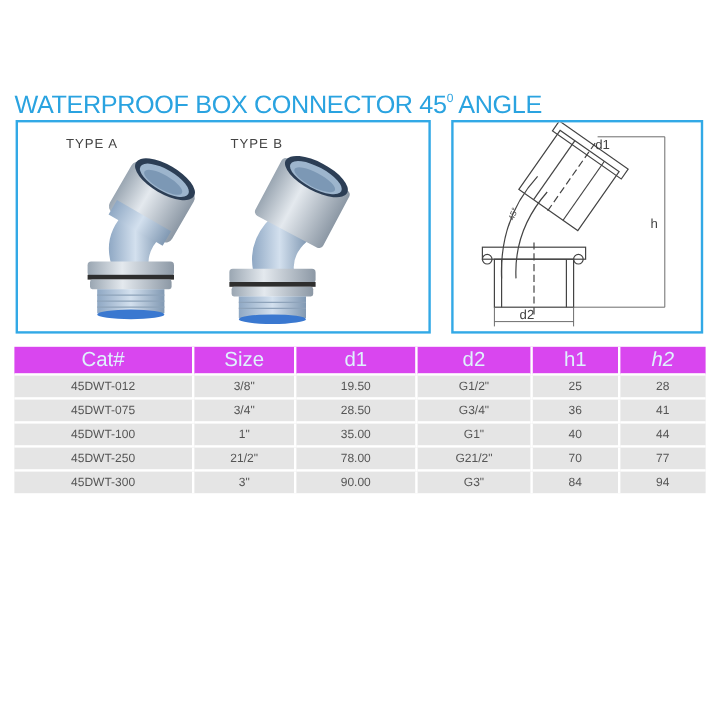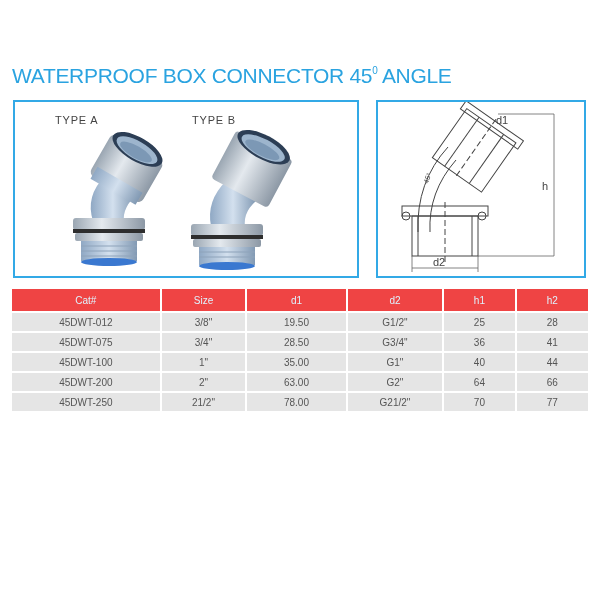--- a/index.html
+++ b/index.html
@@ -1,33 +1,33 @@
 <!DOCTYPE html>
 <html><head>
 <meta charset="utf-8">
 <style>
   html, body { margin: 0; padding: 0; background: #ffffff; }
   body { width: 600px; height: 600px; position: relative; overflow: hidden; font-family: "Liberation Sans", sans-serif; }
-  .title { position: absolute; left: 12px; top: 64px; font-size: 21px; color: #2aa3e0; letter-spacing: -0.3px; white-space: nowrap; }
+  .title { position: absolute; left: 12px; top: 76px; font-size: 21px; color: #2aa3e0; letter-spacing: -0.3px; white-space: nowrap; }
   .title sup { font-size: 10px; vertical-align: 9px; }
   .box { position: absolute; border: 2px solid #32a9e6; background: #fff; box-sizing: border-box; text-align: center; }
   .box-left { left: 13px; top: 100px; width: 346px; height: 178px; }
   .box-right { left: 376px; top: 100px; width: 210px; height: 178px; }
   .type-label { position: absolute; top: 12px; font-size: 11px; color: #444; letter-spacing: 0.8px; }
   .type-a { left: 40px; }
   .type-b { left: 177px; }
   .photo { position: absolute; }
   .photo-a { left: 50px; top: 24px; }
   .photo-b { left: 176px; top: 24px; }
   .drawing { position: absolute; left: 0; top: 0; }
   table.spec { position: absolute; left: 12px; top: 289px; border-collapse: collapse; width: 576px; }
-  table.spec th { background: #ef4444; color: #dff2fd; font-weight: normal; font-size: 10px; height: 22px; border-left: 2px solid #ffffff; padding: 0; }
+  table.spec th { background: #d946ef; color: #dff2fd; font-weight: normal; font-size: 17px; height: 22px; border-left: 2px solid #ffffff; padding: 0; }
   table.spec td { background: #e5e5e5; color: #555; font-size: 10px; height: 18px; border-left: 2px solid #ffffff; border-top: 2.5px solid #ffffff; text-align: center; padding: 0; }
   table.spec th:first-child, table.spec td:first-child { border-left: none; }
-  .c0 { width: 147px; } .c1 { width: 83px; } .c2 { width: 98px; } .c3 { width: 94px; } .c4 { width: 70px; } .c5 { width: 71px; }
+  .c0 { width: 147px; } .c1 { width: 83px; } .c2 { width: 98px; } .c3 { width: 94px; } .c4 { width: 70px; } .c5 { width: 71px; font-style: italic; }
 </style>
 </head>
 <body>
 
 <div class="title"><span>WATERPROOF BOX CONNECTOR 45</span><sup>0</sup><span> ANGLE</span></div>
 
 <div class="box box-left">
   <div class="type-label type-a">TYPE A</div>
   <div class="type-label type-b">TYPE B</div>
 
@@ -145,29 +145,29 @@
       </tr>
     <tr>
         <td>45DWT-100</td>
         <td>1"</td>
         <td>35.00</td>
         <td>G1"</td>
         <td>40</td>
         <td>44</td>
       </tr>
     <tr>
-        <td>45DWT-200</td>
-        <td>2"</td>
-        <td>63.00</td>
-        <td>G2"</td>
-        <td>64</td>
-        <td>66</td>
-      </tr>
-    <tr>
         <td>45DWT-250</td>
         <td>21/2"</td>
         <td>78.00</td>
         <td>G21/2"</td>
         <td>70</td>
         <td>77</td>
       </tr>
+    <tr>
+        <td>45DWT-300</td>
+        <td>3"</td>
+        <td>90.00</td>
+        <td>G3"</td>
+        <td>84</td>
+        <td>94</td>
+      </tr>
   </tbody>
 </table>
 
 </body></html>

